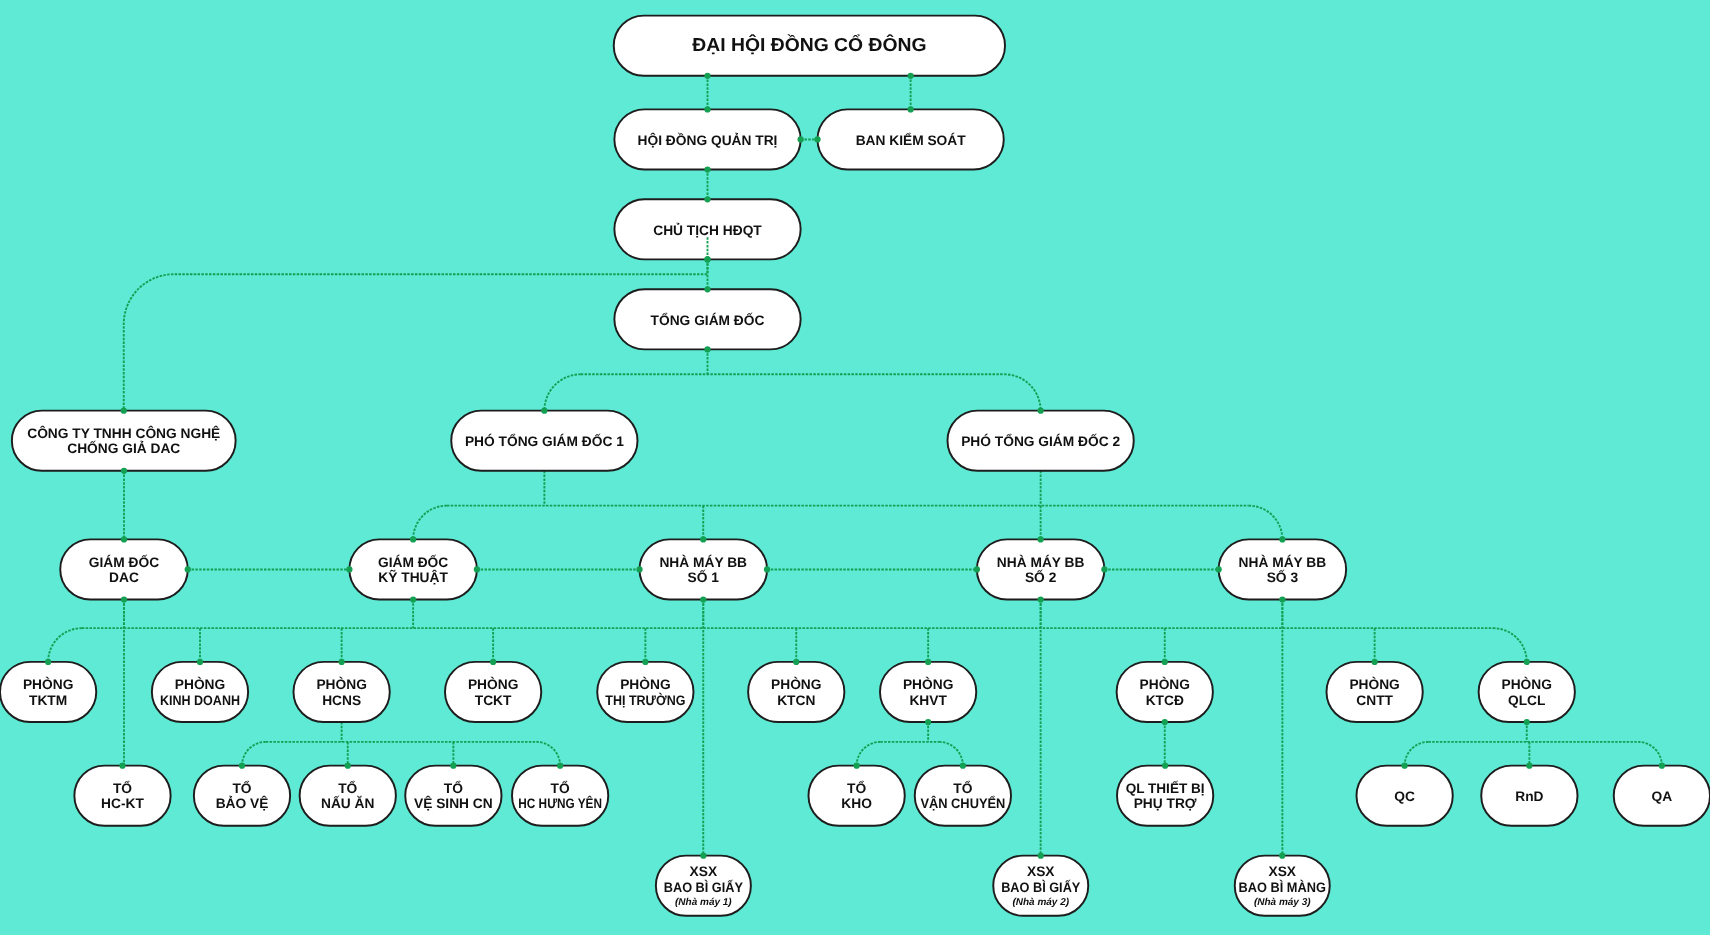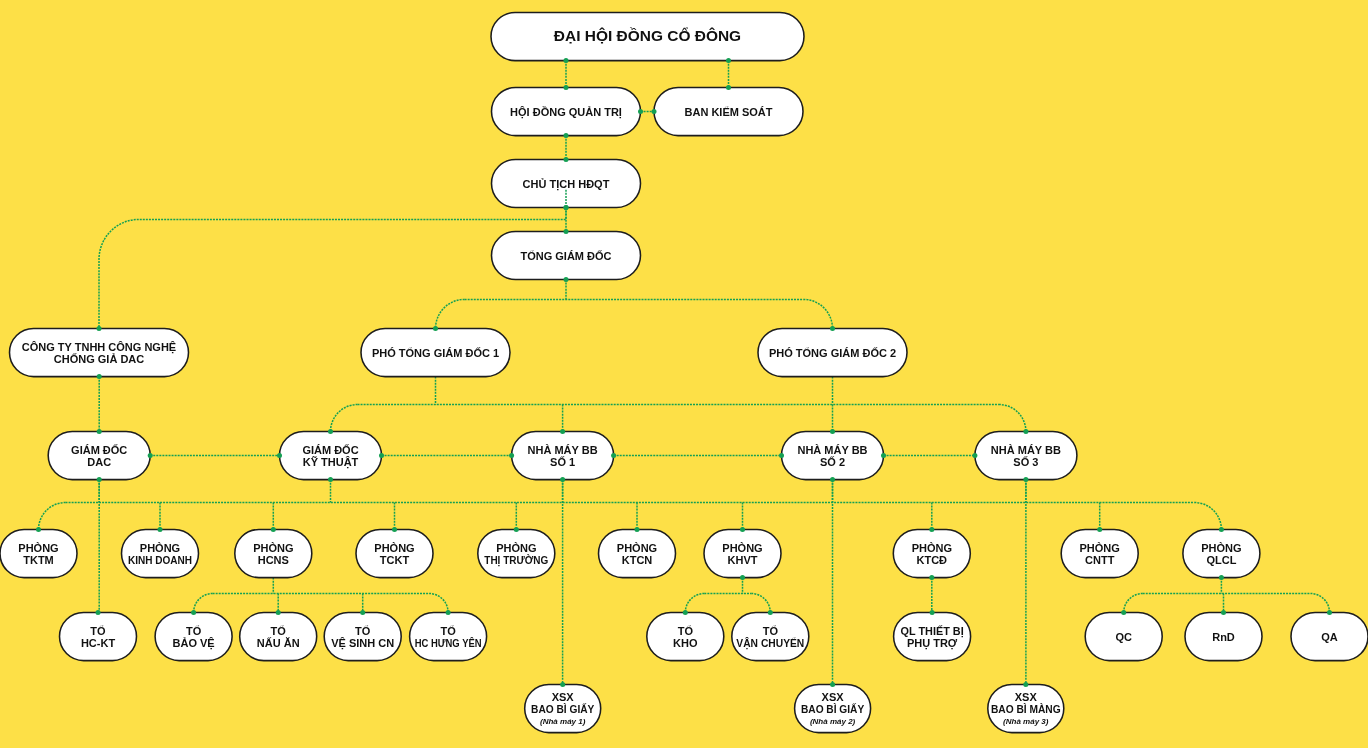--- a/index.html
+++ b/index.html
@@ -1,18 +1,18 @@
 <!DOCTYPE html>
 <html><head>
 <meta charset="utf-8">
 <style>
   html,body{margin:0;padding:0;background:#ffffff;}
   body{width:1368px;height:748px;overflow:hidden;font-family:"Liberation Sans",sans-serif;
        -webkit-font-smoothing:antialiased;}
-  #chart{position:relative;width:1368px;height:748px;background:#fde047;}
+  #chart{position:relative;width:1368px;height:748px;background:#5eead4;}
   svg.layer{position:absolute;left:0;top:0;width:1368px;height:748px;display:block;}
   .edge{fill:none;stroke:#14a053;stroke-width:1.5;stroke-dasharray:2 1.05;stroke-linecap:butt;}
   .dot{fill:#14a053;stroke:none;}
   .box{fill:#ffffff;stroke:#1d1d1d;stroke-width:1.55;}
   #nodes-layer{will-change:transform;}
   .node-label{font-family:"Liberation Sans",sans-serif;font-weight:bold;fill:#111111;text-anchor:middle;}
   .sub{font-style:italic;}
 </style>
 </head>
 <body>

